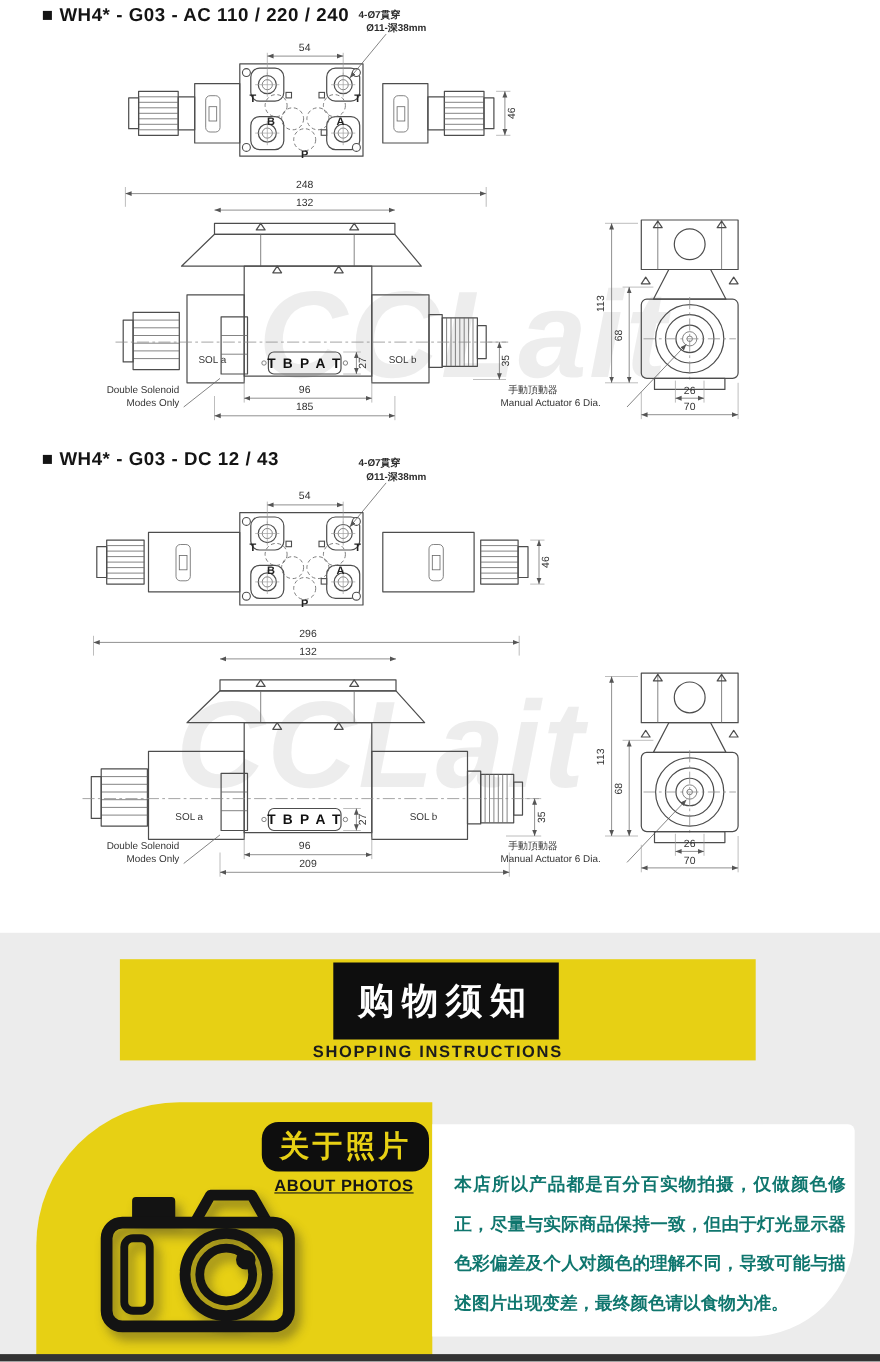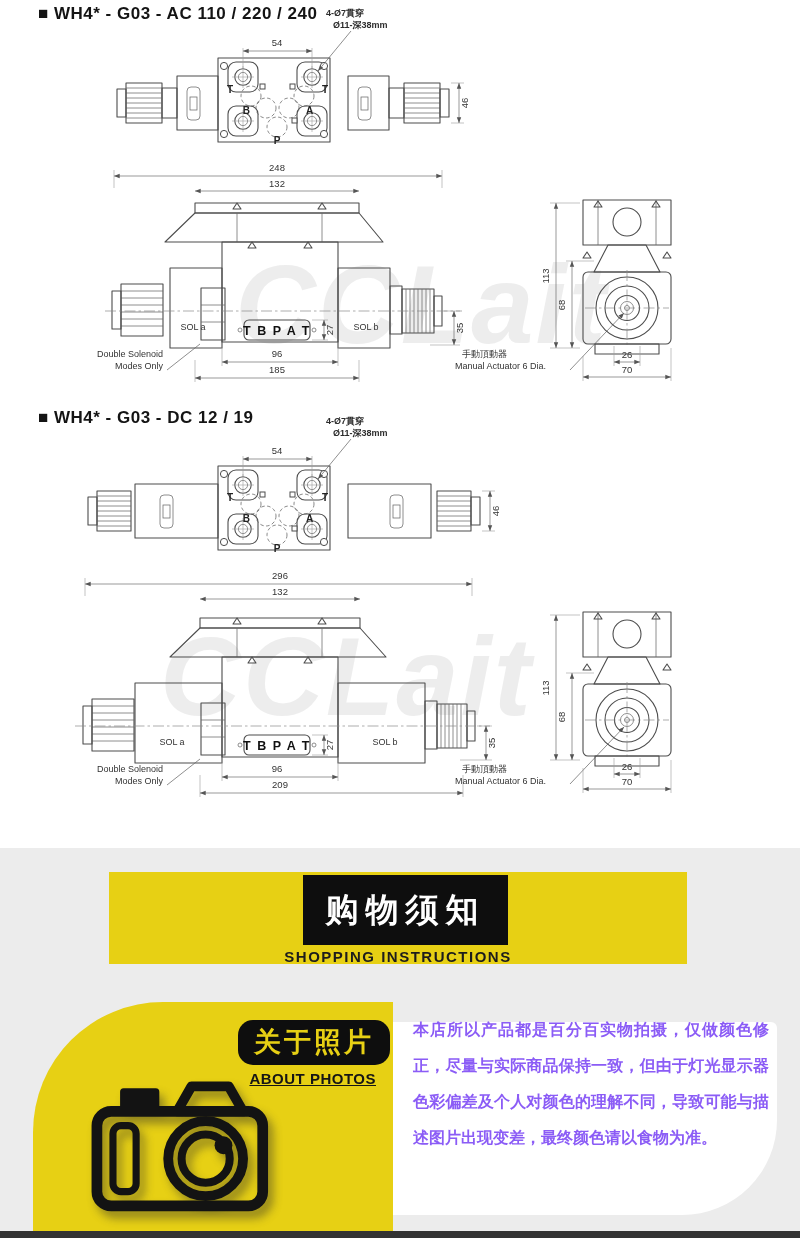--- a/index.html
+++ b/index.html
@@ -35,36 +35,36 @@
              font-size:15px;font-weight:bold;color:#1c1c1c;letter-spacing:1.5px;}
   #about-blob{position:absolute;left:33px;top:1002px;width:360px;height:230px;
               background:#e7d014;border-top-left-radius:130px;}
   #about-label{position:absolute;left:238px;top:1020px;width:152px;height:45px;background:#0e0e0e;
                color:#e7d014;font-size:27px;font-weight:bold;letter-spacing:3px;
                text-align:center;line-height:45px;border-radius:15px;}
   #about-en{position:absolute;left:208px;top:1070px;width:168px;text-align:right;
             font-size:15px;font-weight:800;color:#151515;letter-spacing:.5px;text-decoration:underline;}
   #about-card{position:absolute;left:393px;top:1022px;width:384px;height:193px;background:#ffffff;
               border-radius:0 6px 95px 0;}
-  #about-text{position:absolute;left:413px;top:1012px;width:356px;font-size:16px;font-weight:600;
-              color:#8b5cf6;line-height:36px;text-align:justify;}
+  #about-text{position:absolute;left:413px;top:1060px;width:356px;font-size:16px;font-weight:600;
+              color:#0f766e;line-height:36px;text-align:justify;}
   #camera{position:absolute;left:88px;top:1072px;
           filter:drop-shadow(5px 7px 5px rgba(40,40,40,.45));}
   #footer-bar{position:absolute;left:0;top:1231px;width:800px;height:7px;background:#333;}
 </style>
 </head>
 <body>
 
 <div id="page">
 
   <div class="watermark" style="left:235px;top:240px;">CCLait</div>
   <div class="watermark" style="left:160px;top:612px;">CCLait</div>
 
   <div class="diag-title" style="top:4px;">■ WH4* - G03 - AC 110 / 220 / 240</div>
-  <div class="diag-title" style="top:408px;">■ WH4* - G03 - DC 12 / 19</div>
+  <div class="diag-title" style="top:408px;">■ WH4* - G03 - DC 12 / 43</div>
 
   <svg class="drawing" width="800" height="848" viewBox="0 0 800 848">
     <defs>
       <marker id="mA" viewBox="0 0 10 10" refX="9" refY="5" markerWidth="9" markerHeight="9" orient="auto-start-reverse">
         <path d="M0,1.5 L9,5 L0,8.5 z" fill="#555"></path>
       </marker>
     </defs>
 
     <g>
       <rect class="draw" x="218" y="58" width="112" height="84"></rect>

